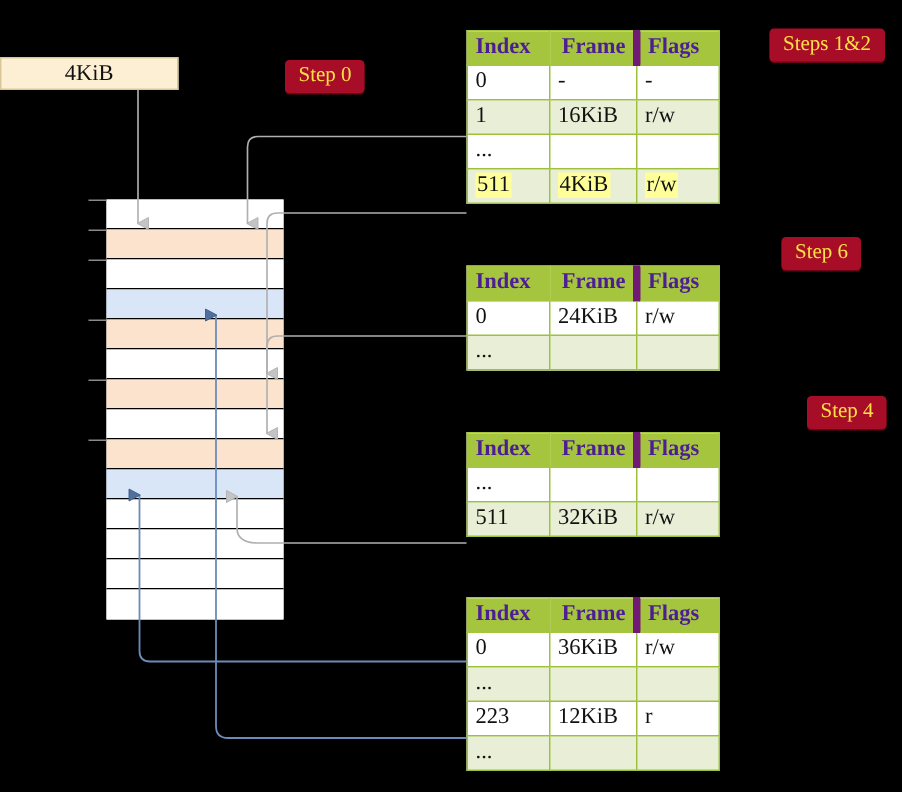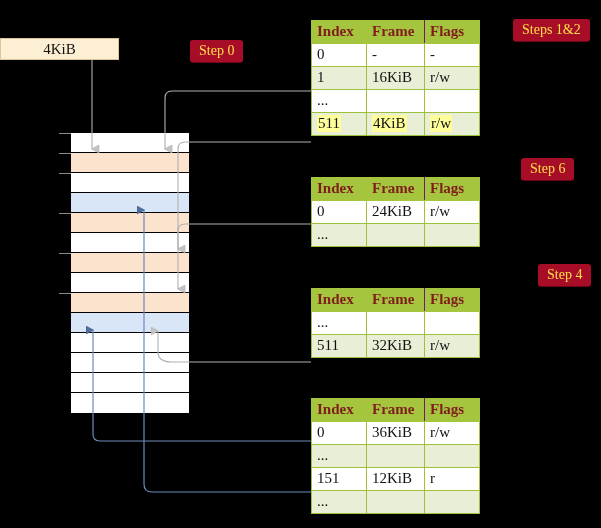--- a/index.html
+++ b/index.html
@@ -27,23 +27,23 @@
   .memrow.blank{background:#fff;}
   .tick{position:absolute;left:-12px;width:12px;height:0;
         border-top:1px solid #8a8a8a;}
 
   
   .ptable{position:absolute;border-collapse:collapse;
           border:1px solid #9ec13c;background:#fff;}
   .ptable td,.ptable th{border:1px solid #9ec13c;padding:2px 5px 3px 5px;
           font-size:15px;color:#111;text-align:left;height:19px;
           box-sizing:border-box;font-weight:normal;}
-  .ptable th{background:#a6c53f;color:#7f1d1d;font-weight:bold;
+  .ptable th{background:#a6c53f;color:#4c1d95;font-weight:bold;
           border-color:#a6c53f;font-size:15px;}
-  .ptable th.sep{border-left:1px solid #fff;border-right:1px solid #701a75;}
+  .ptable th.sep{border-left:1px solid #fff;border-right:5px solid #701a75;text-align:right;}
   .ptable td.c0{width:55px;}
   .ptable td.c1{width:58px;}
   .ptable td.c2{width:55px;}
   .ptable tr.alt td{background:#e9eed6;}
   .ptable tr.plain td{background:#fff;}
   .hl{background:#ffff99 !important;display:inline-block;padding:0 1px;}
 
   svg.wires{position:absolute;left:0;top:0;width:601px;height:528px;
             pointer-events:none;}
 </style>
@@ -172,21 +172,21 @@
             <td class="c0">0</td>
             <td class="c1">36KiB</td>
             <td class="c2">r/w</td>
           </tr>
           <tr class="alt">
             <td class="c0">...</td>
             <td class="c1"></td>
             <td class="c2"></td>
           </tr>
           <tr class="plain">
-            <td class="c0">151</td>
+            <td class="c0">223</td>
             <td class="c1">12KiB</td>
             <td class="c2">r</td>
           </tr>
           <tr class="alt">
             <td class="c0">...</td>
             <td class="c1"></td>
             <td class="c2"></td>
           </tr>
         </tbody>
       </table>

